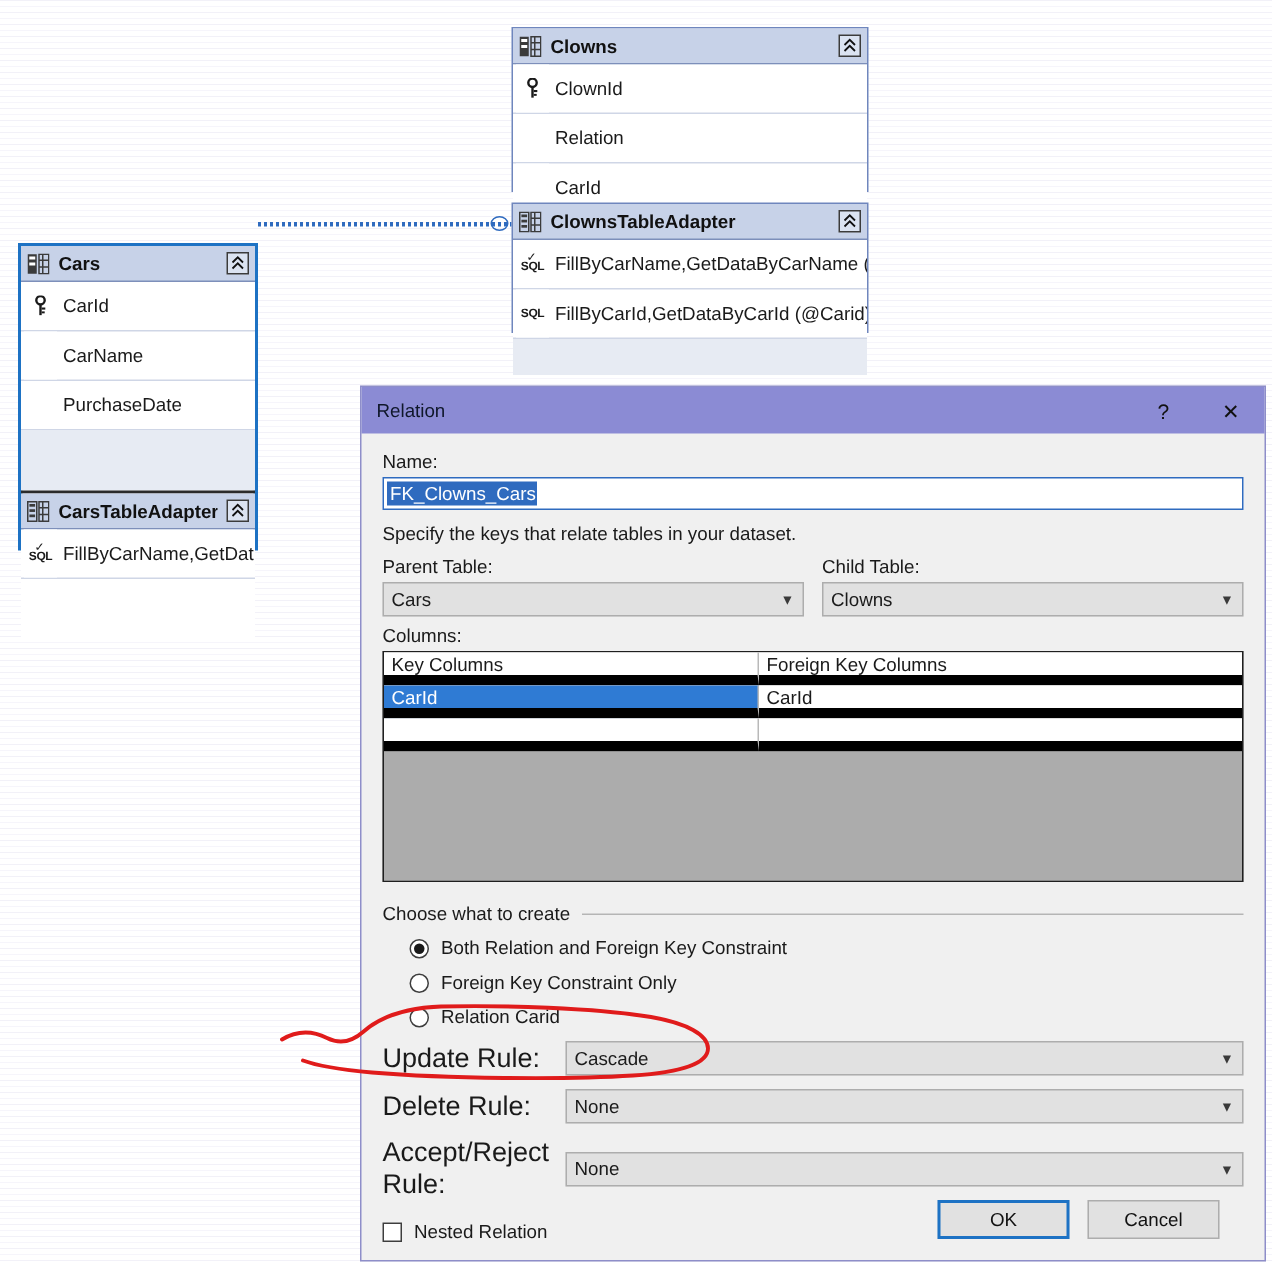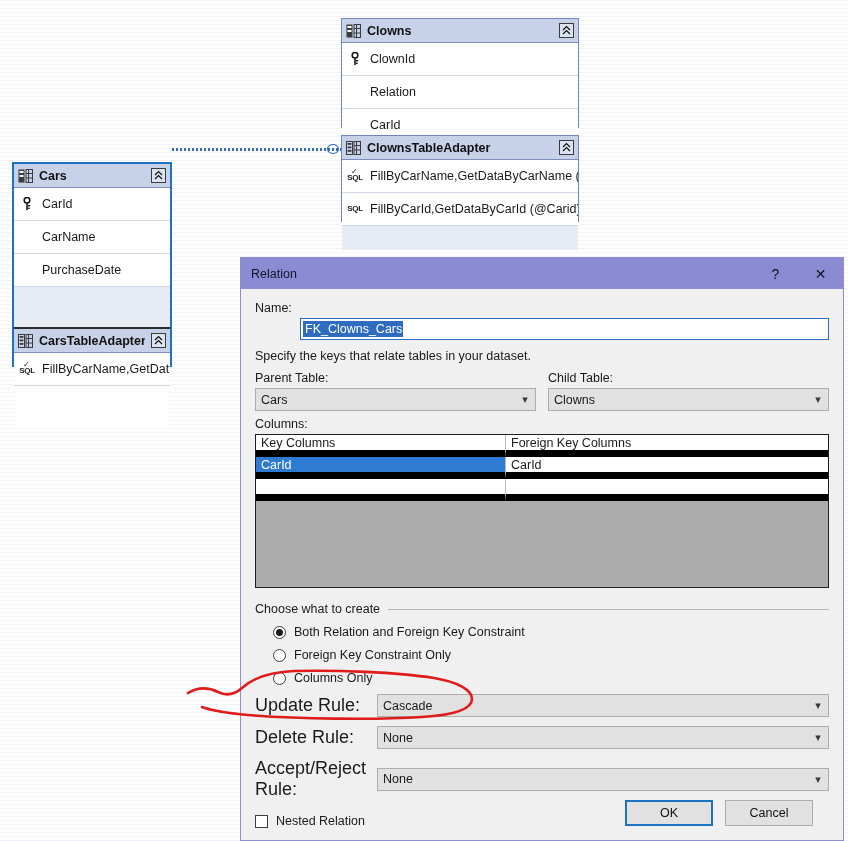--- a/index.html
+++ b/index.html
@@ -137,21 +137,20 @@
   #dlg-body { padding: 12px 14px 0 14px; position: relative; flex: 1; }
 
   .lbl { font-size: 12.5px; color: #1a1a1a; display: block; }
   .mt2 { margin-top: 3px; }
   .selected-text {
     height: 22px;
     border: 1px solid #2f6bbf;
     background: #ffffff;
     display: flex; align-items: center;
     padding: 0 2px;
-    margin-left: 45px;
   }
   .selected-text span {
     background: #2f6bbf; color: #ffffff;
     font-size: 12.5px; padding: 1px 1px 1px 2px;
   }
 
   .row2 { display: flex; gap: 12px; }
   .col { flex: 1; min-width: 0; }
 
   .combo {
@@ -498,21 +497,21 @@
         <div class="radio-row">
           <span class="radio on"></span>
           <span>Both Relation and Foreign Key Constraint</span>
         </div>
         <div class="radio-row">
           <span class="radio"></span>
           <span>Foreign Key Constraint Only</span>
         </div>
         <div class="radio-row">
           <span class="radio"></span>
-          <span>Columns Only</span>
+          <span>Relation Carid</span>
         </div>
       </div>
 
       <div class="rule-row">
         <span class="rule-lbl">Update Rule:</span>
         <div class="combo">
           <span class="val">Cascade</span>
           <span class="caret">▾</span>
         </div>
       </div>

